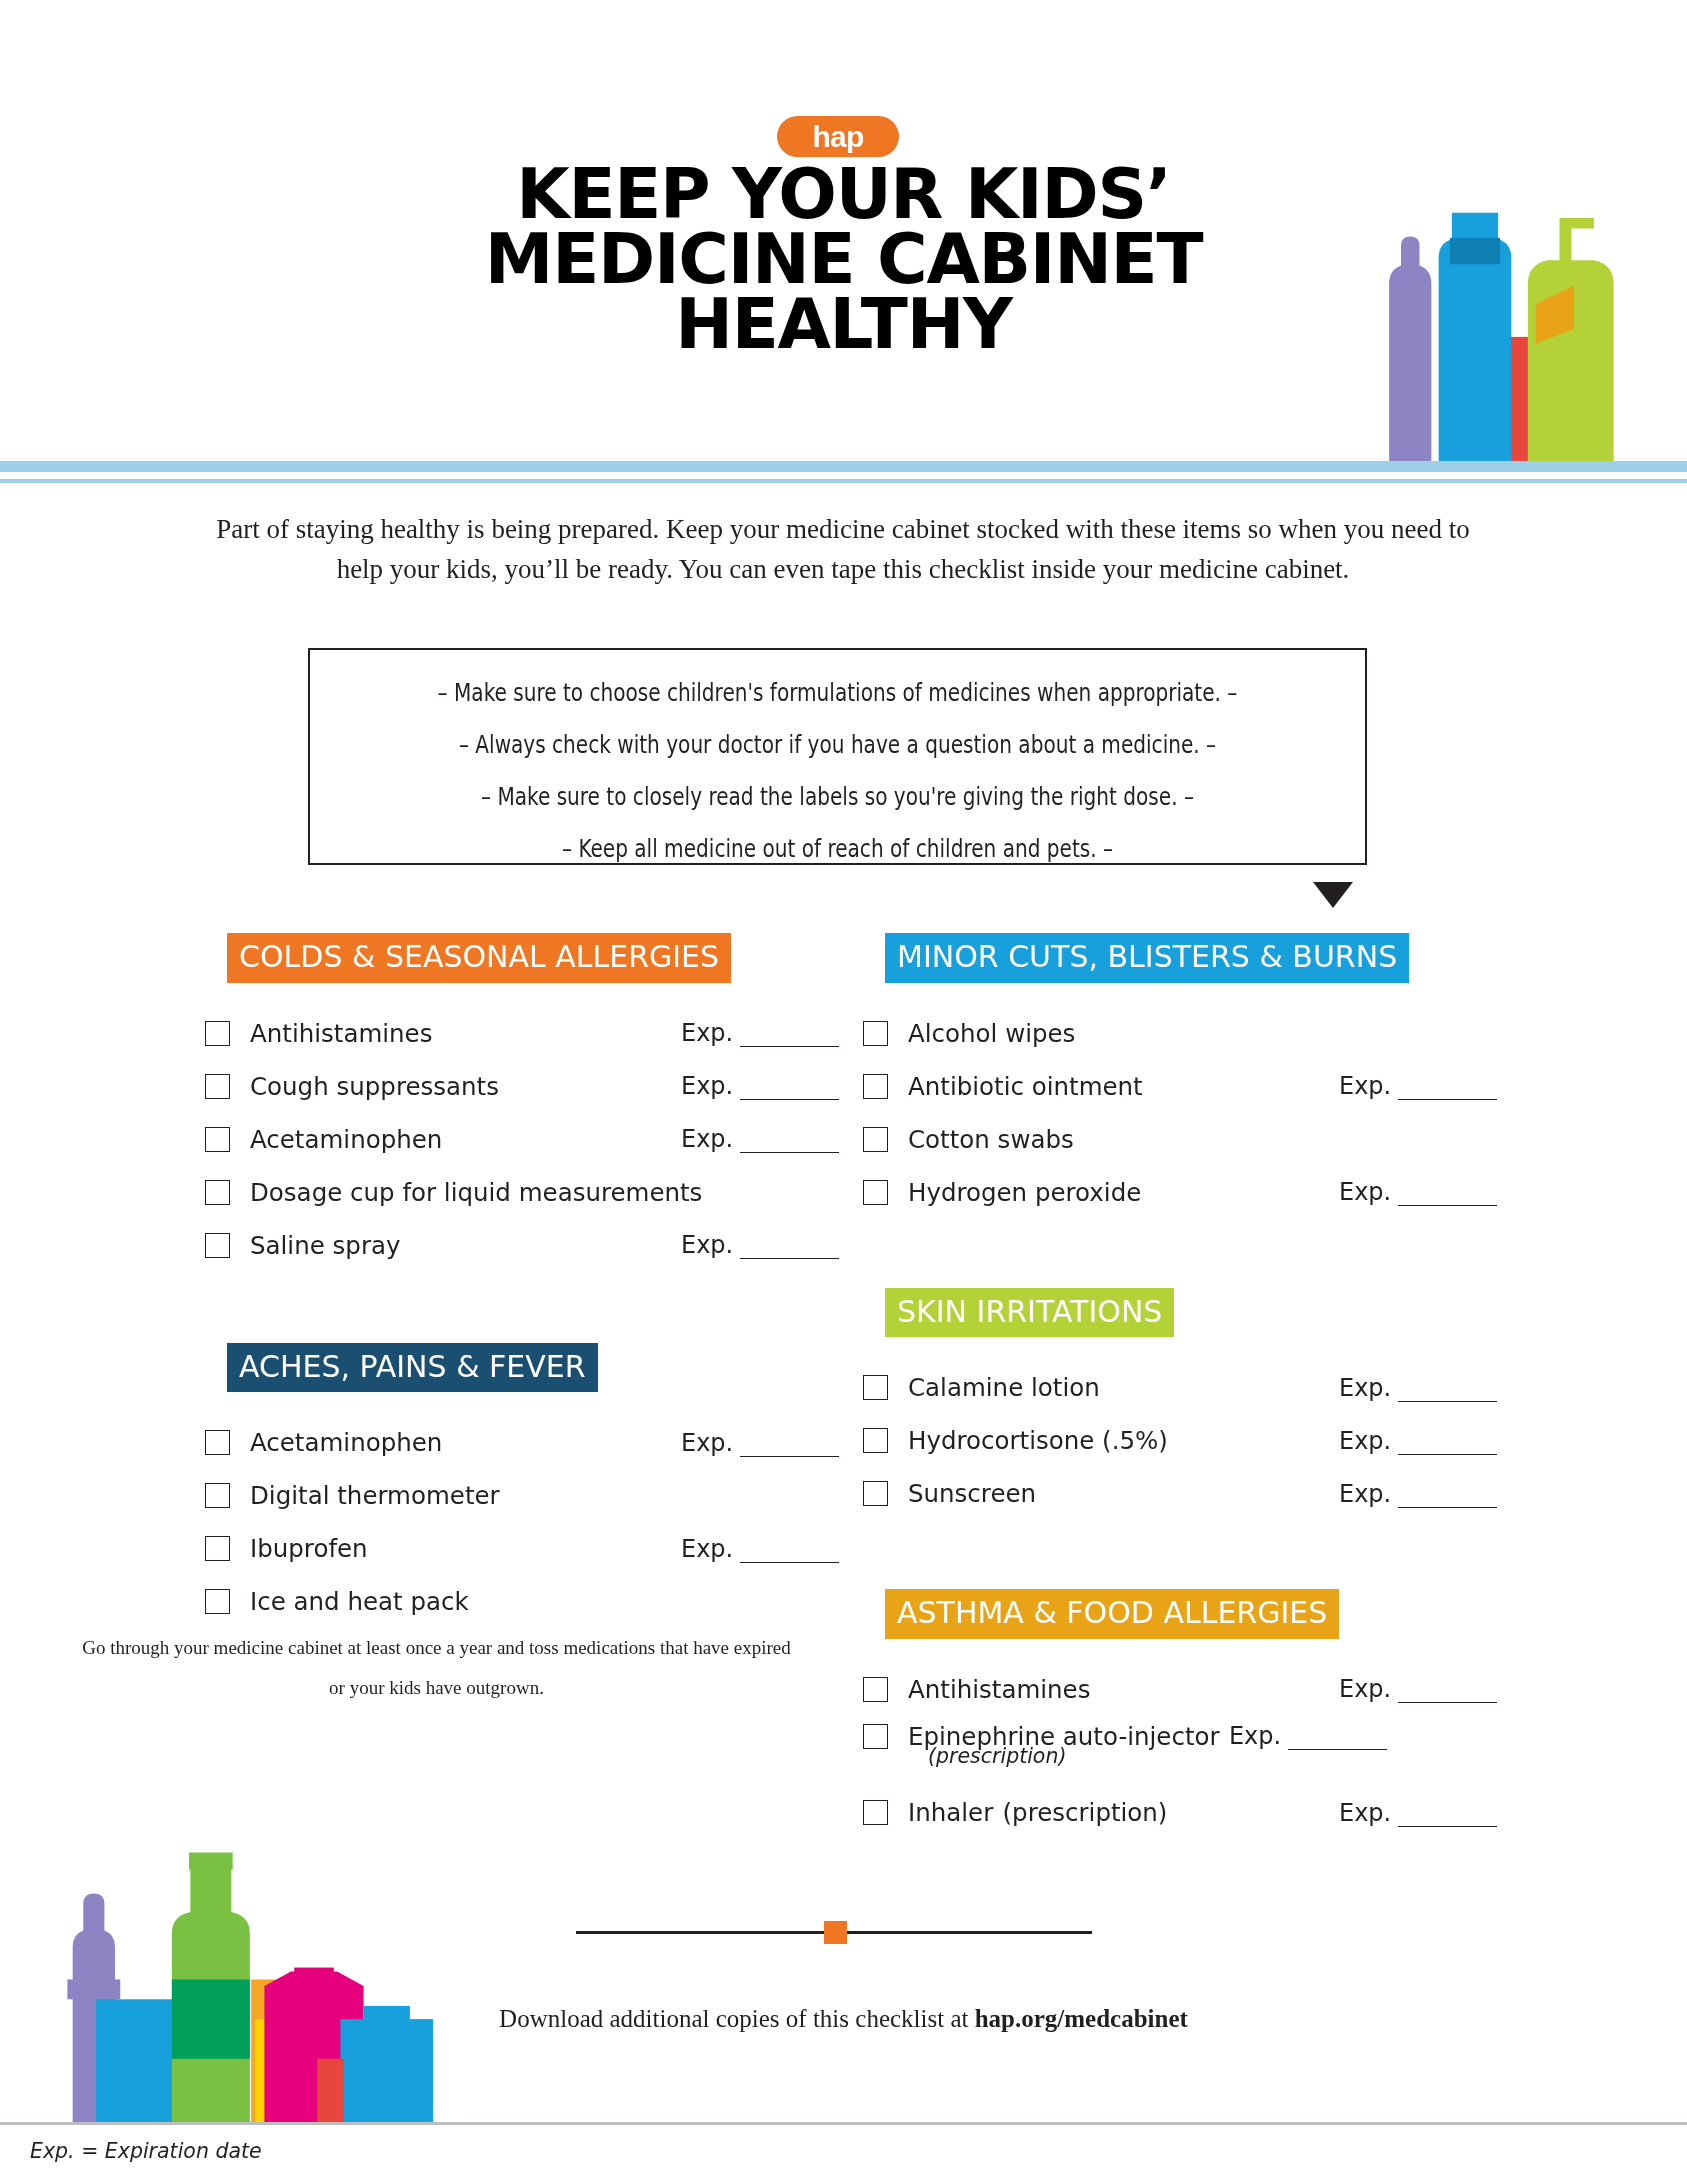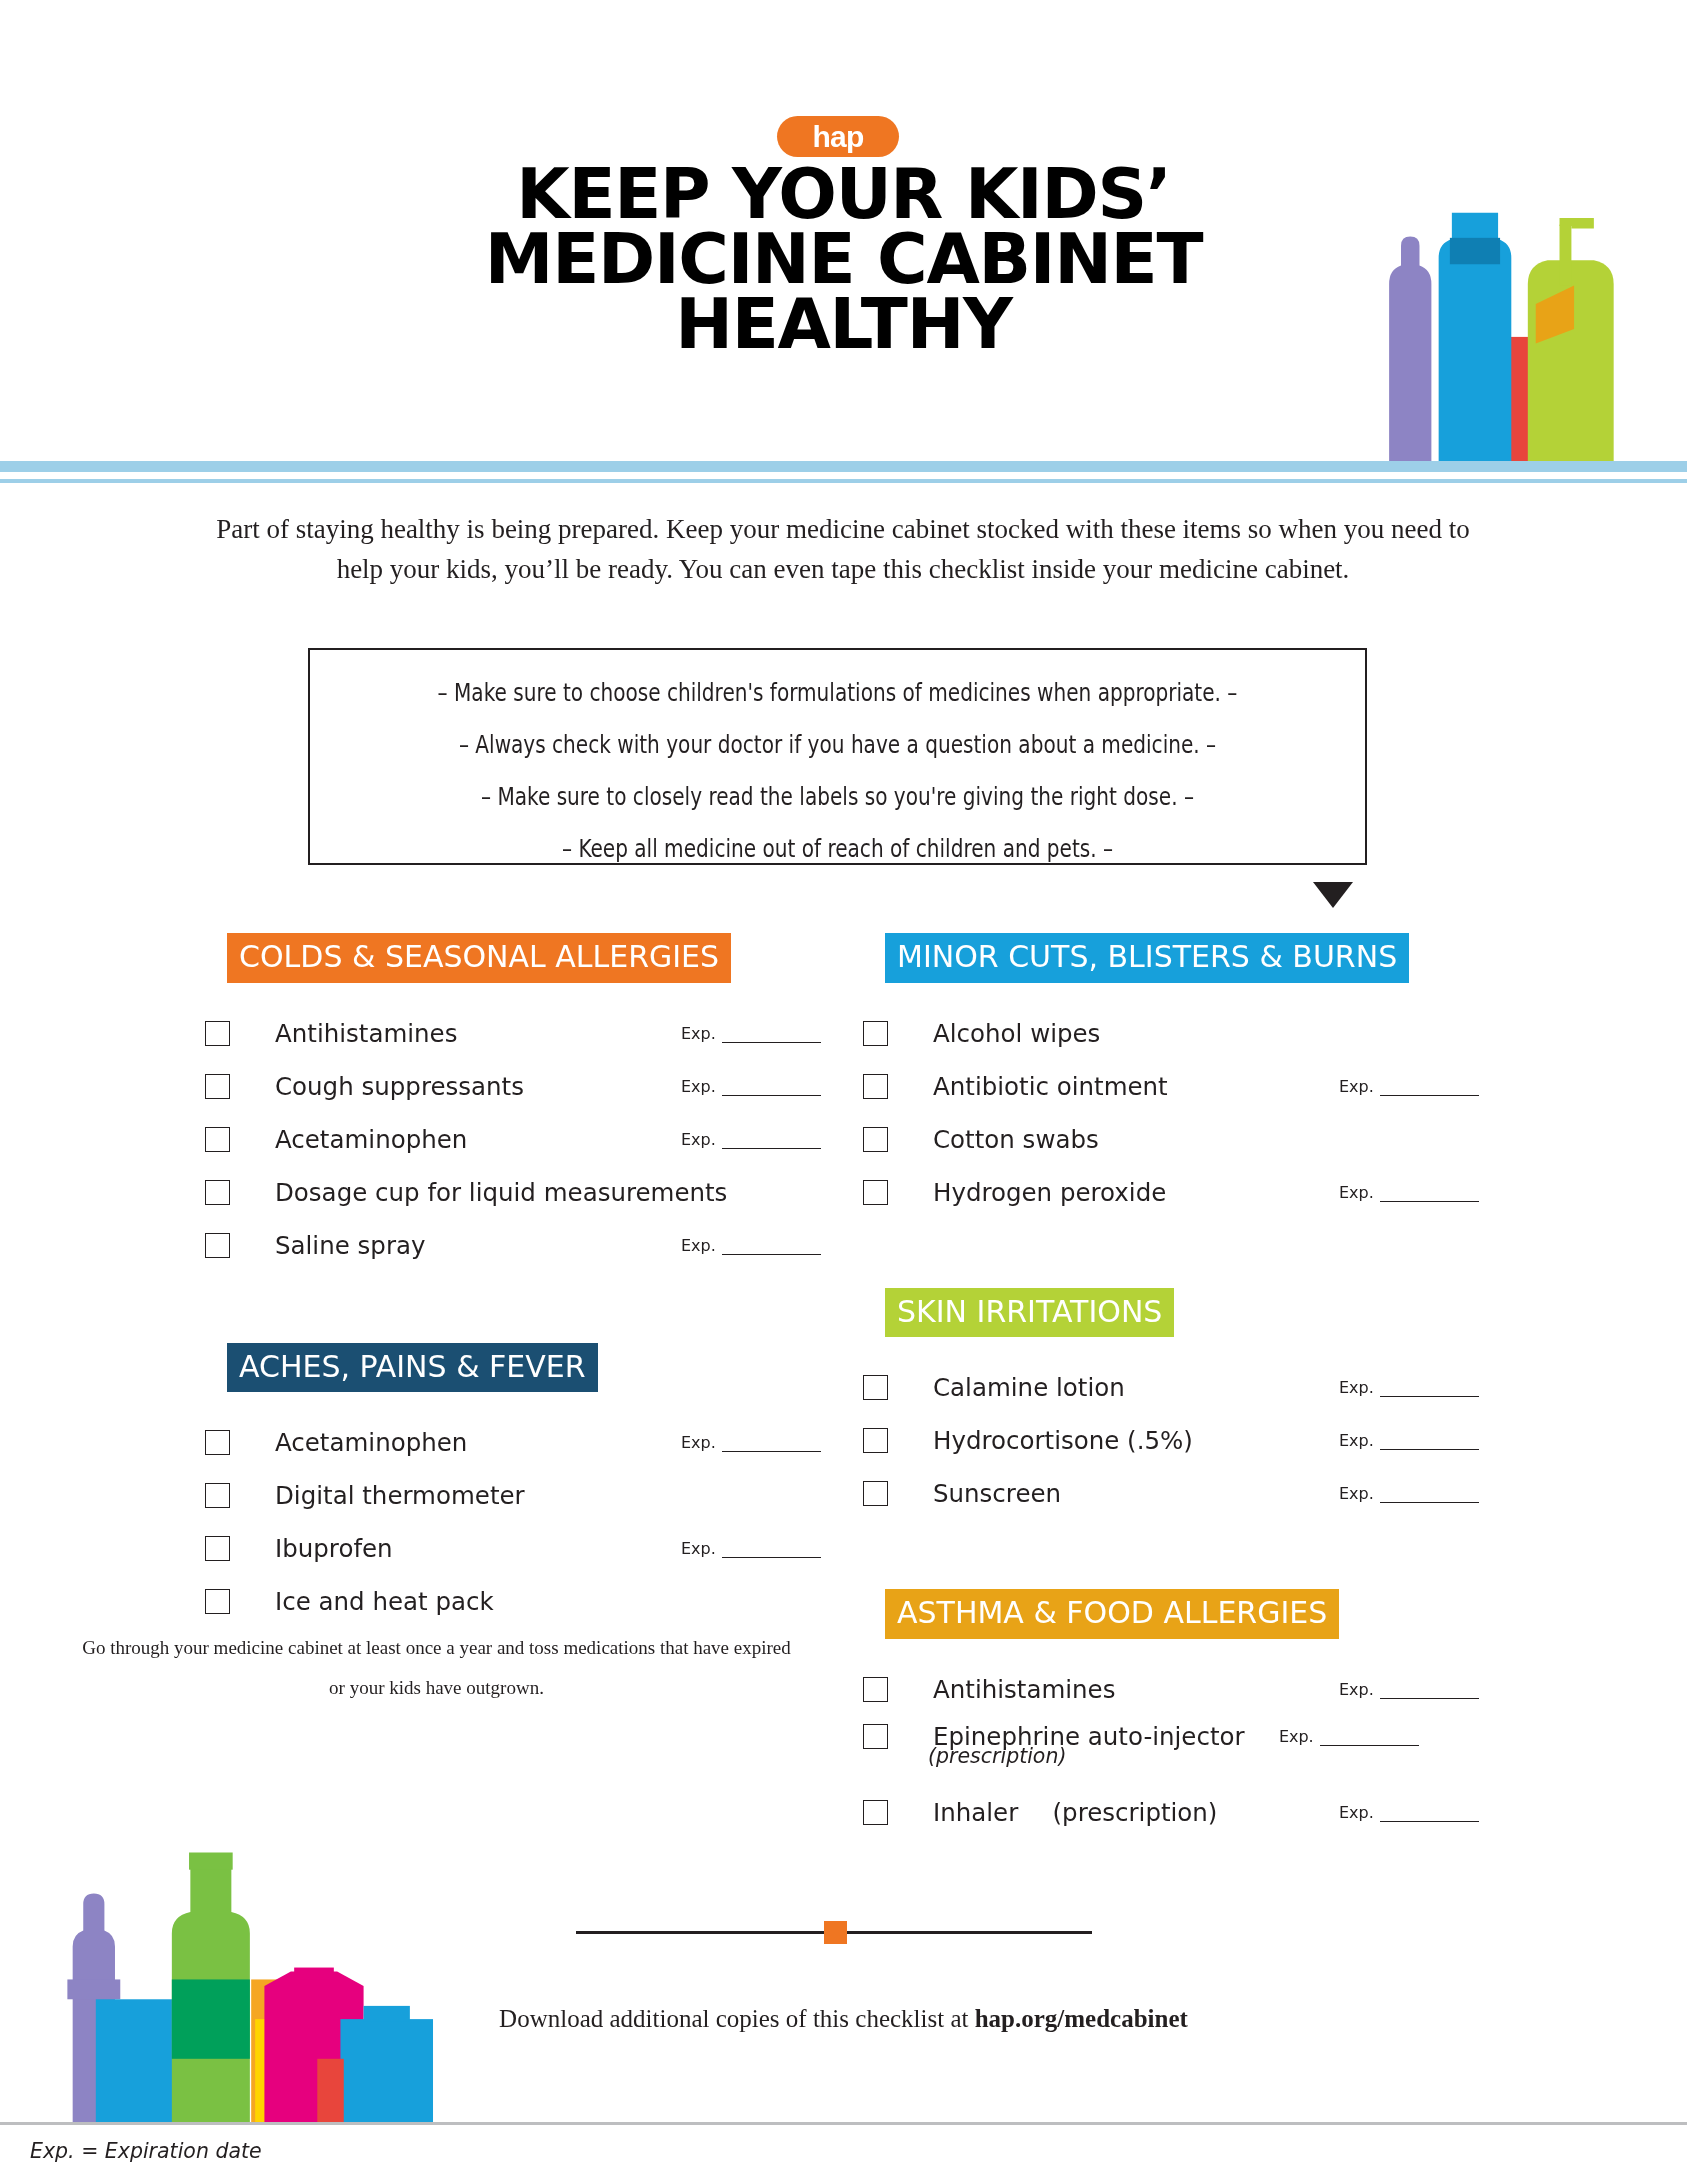--- a/index.html
+++ b/index.html
@@ -108,21 +108,20 @@
     font-family:"DejaVu Sans","Liberation Sans", sans-serif;
     white-space:nowrap;
     margin-left:22px;
   }
   .sec-body { margin-top:24px; }
 
   .item {
     display:flex;
     align-items:center;
     height:53px;
-    gap:25px;
   }
   .chk {
     width:25px; height:25px;
     border:1.3px solid #231f20;
     box-sizing:border-box;
     flex:0 0 auto;
     margin-right:20px;
     background:#ffffff;
   }
   .lbl {
@@ -136,21 +135,21 @@
     font-size:20.5px;
     color:#231f20;
     margin-left:65px;
     margin-top:-13.2px;
     font-family:"DejaVu Sans","Liberation Sans", sans-serif;
   }
   .exp {
     display:flex;
     align-items:flex-end;
     margin-left:auto;
-    font-size:16px;
+    font-size:24px;
     color:#231f20;
     font-family:"DejaVu Sans","Liberation Sans", sans-serif;
   }
   .exp .line {
     display:inline-block;
     width:99px;
     border-bottom:1.3px solid #231f20;
     margin-left:6.6px;
     height:17px;
   }

